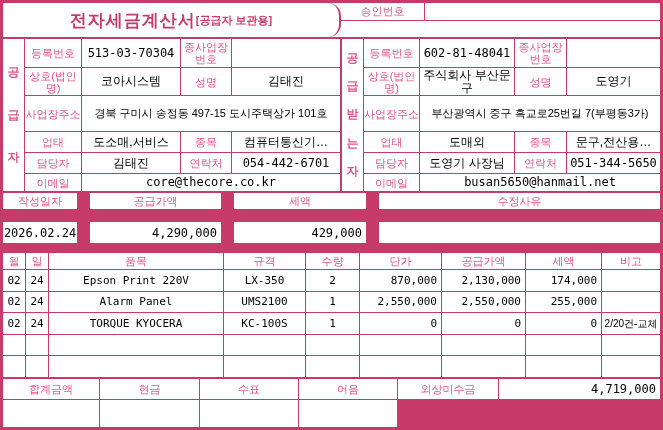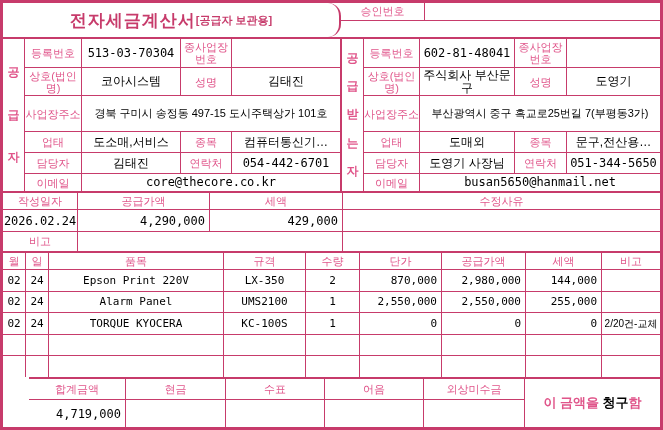--- a/index.html
+++ b/index.html
@@ -38,35 +38,35 @@
   .prow:last-child{border-bottom:none;flex:1;}
   .r1{height:29px;} .r2{height:28px;} .r3{height:36px;} .r4{height:21px;} .r5{height:21px;}
   .pl{color:var(--lbl);font-size:11px;line-height:12px;text-align:center;border-right:1px solid var(--bd);flex:none;}
   .pv{font-size:12px;line-height:13px;flex:none;}
   .pl.w1{width:57px;} .pv.w2{width:99px;} .pl.w3{width:51px;} .pv.flex1{flex:1;border-right:none;}
   .party.right .pl.w1{width:56px;} .party.right .pv.w2{width:95px;} .party.right .pl.w3{width:52px;}
   .pv.mid{border-right:1px solid var(--bd);}
   .addr{font-size:11px;line-height:13px;text-align:left;padding:1px 3px;align-items:center;}
 
   
-  .sec-summary{height:58px;flex:none;border-top:2px solid var(--bd);display:grid;grid-template-columns:74px 131px 132px 1fr;grid-template-rows:16px 21px 1fr;gap:1px;background:var(--bd);}
+  .sec-summary{height:58px;flex:none;border-top:2px solid var(--bd);display:grid;grid-template-columns:74px 131px 132px 1fr;grid-template-rows:16px 21px 1fr;gap:13px;background:var(--bd);}
   .sec-summary>div{background:#fff;}
   .shead{font-size:11px;}
   .sval{font-size:12px;}
   .note-val{grid-column:2/4;}
 
   
   .sec-items{flex:1;border-top:2px solid var(--bd);display:grid;grid-template-columns:22px 22px 174px 81px 53px 81px 83px 75px 1fr;grid-template-rows:16px repeat(5,1fr);gap:1px;background:var(--bd);}
   .sec-items>div{background:#fff;}
   .ihead{font-size:11px;}
   .icell{font-size:11px;text-align:center;}
   .rmk{font-size:10px;line-height:11px;text-align:center;padding:0 1px;}
 
   
-  .sec-totals{height:48px;flex:none;border-top:2px solid var(--bd);display:grid;grid-template-columns:96px 99px 98px 98px 100px 1fr;grid-template-rows:20px 1fr;gap:1px;background:var(--bd);margin-left:26px;}
+  .sec-totals{height:48px;flex:none;border-top:2px solid var(--bd);display:grid;grid-template-columns:96px 99px 98px 98px 100px 1fr;grid-template-rows:20px 1fr;gap:1px;background:var(--bd);}
   .sec-totals>div{background:#fff;}
   .thead{font-size:11px;}
   .tval{font-size:12px;}
   .stmt{grid-column:6;grid-row:1/3;font-size:13px;color:var(--lbl);white-space:pre;font-weight:bold;}
   .stmt .method{color:#000;}
 </style>
 </head>
 <body>
 
 <div class="invoice">
@@ -201,22 +201,22 @@
     <div class="cell ihead lblc">공급가액</div>
     <div class="cell ihead lblc">세액</div>
     <div class="cell ihead lblc">비고</div>
 
     <div class="cell icell mono">02</div>
     <div class="cell icell mono">24</div>
     <div class="cell icell mono">Epson Print 220V</div>
     <div class="cell icell mono">LX-350</div>
     <div class="cell icell mono">2</div>
     <div class="cell icell mono ar">870,000</div>
-    <div class="cell icell mono ar">2,980,000</div>
-    <div class="cell icell mono ar">144,000</div>
+    <div class="cell icell mono ar">2,130,000</div>
+    <div class="cell icell mono ar">174,000</div>
     <div class="cell icell rmk"></div>
 
     <div class="cell icell mono">02</div>
     <div class="cell icell mono">24</div>
     <div class="cell icell mono">Alarm Panel</div>
     <div class="cell icell mono">UMS2100</div>
     <div class="cell icell mono">1</div>
     <div class="cell icell mono ar">2,550,000</div>
     <div class="cell icell mono ar">2,550,000</div>
     <div class="cell icell mono ar">255,000</div>
@@ -252,21 +252,20 @@
     <div class="cell icell"></div>
     <div class="cell icell"></div>
   </div>
 
   <div class="sec-totals">
     <div class="cell thead lblc">합계금액</div>
     <div class="cell thead lblc">현금</div>
     <div class="cell thead lblc">수표</div>
     <div class="cell thead lblc">어음</div>
     <div class="cell thead lblc">외상미수금</div>
-    <div class="cell stmt"><span>이 금액을 </span><span class="method">청구</span><span>함</span></div>
 
     <div class="cell tval mono ar">4,719,000</div>
     <div class="cell tval"></div>
     <div class="cell tval"></div>
     <div class="cell tval"></div>
     <div class="cell tval"></div>
   </div>
 
 </div>
 

